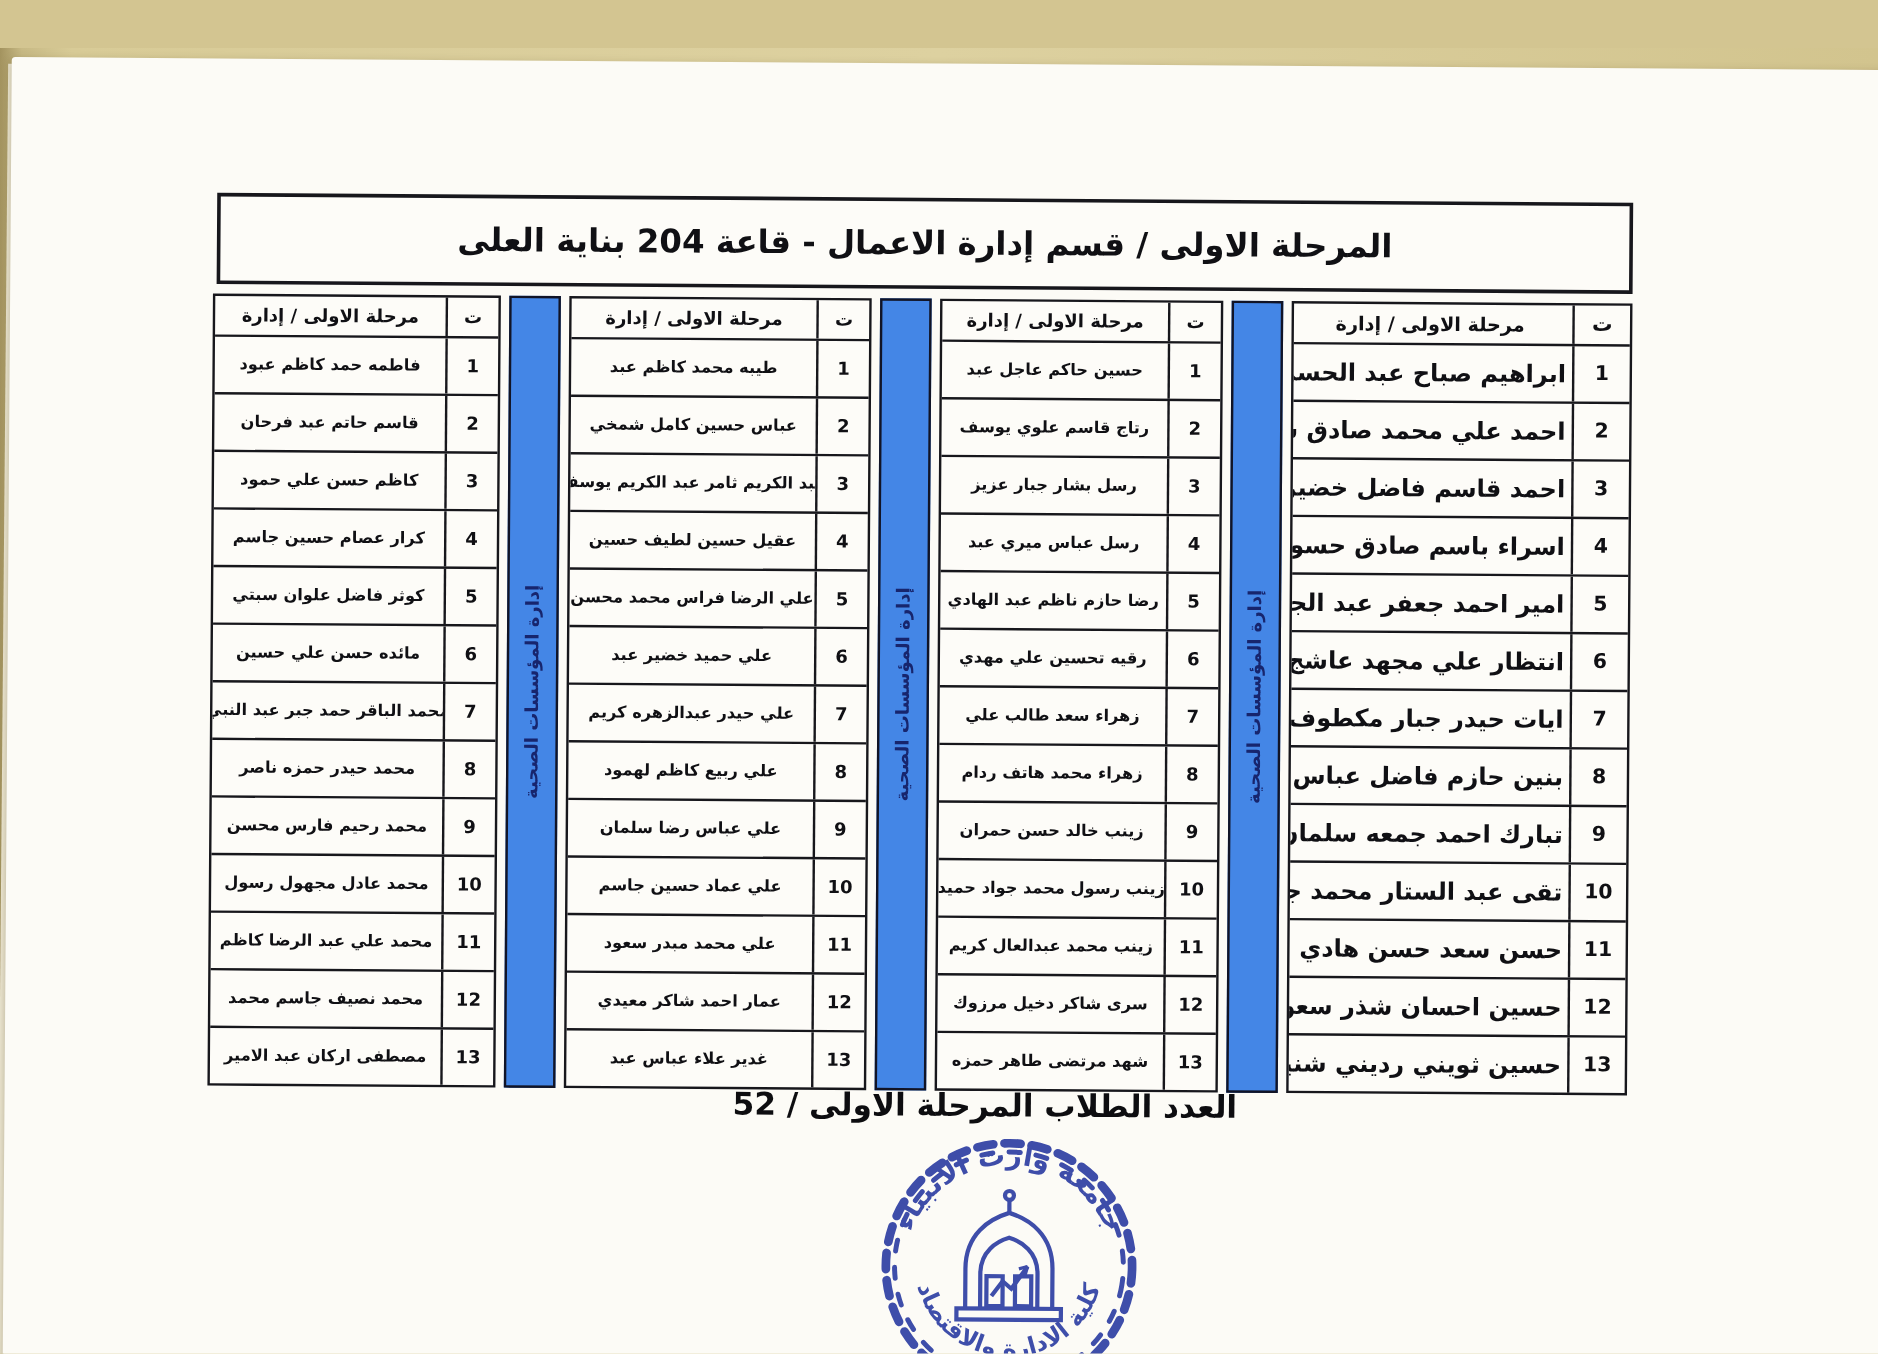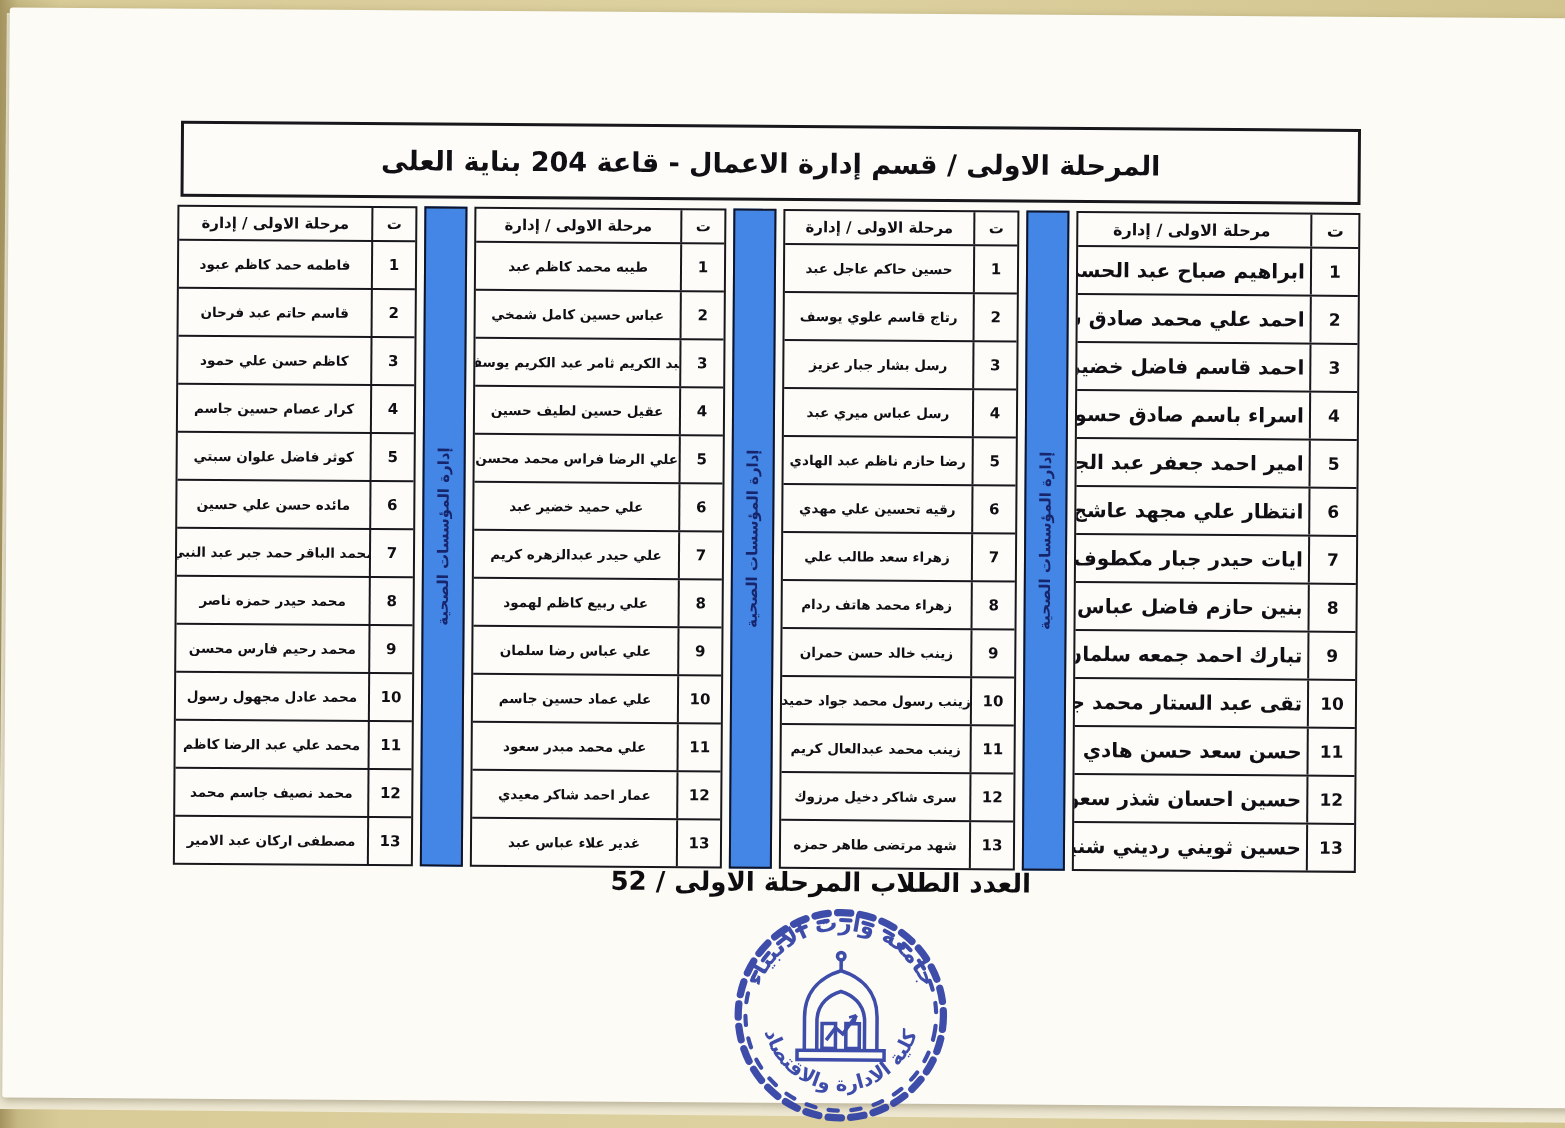--- a/index.html
+++ b/index.html
@@ -3,20 +3,21 @@
 <meta charset="utf-8">
 <style>
   html,body{margin:0;padding:0;}
   body{
     width:1565px;height:1128px;overflow:hidden;position:relative;
     font-family:"DejaVu Sans",sans-serif;
     background:#d3c591;
   }
   .scene{position:absolute;inset:0;
     background:linear-gradient(90deg,#a3935f 0px,#c7b984 18px,#d8cb97 60px,#ddd1a0 50%,#d2c48e 100%);
+    margin-top:40px;
   }
   .sheet-under{position:absolute;left:2px;top:20px;width:1590px;height:1096px;
     background:#efe9d4;transform:rotate(.5deg);}
   .paper{position:absolute;left:6px;top:13px;width:1588px;height:1090px;
     background:#fcfbf6;transform:rotate(.4deg);
     box-shadow:0 3px 8px rgba(70,58,20,.35);
     border-radius:3px;}
   .doc{position:absolute;left:172px;top:112px;width:1180px;color:#101014;}
 
   .title-box{height:70px;border:3px solid #17171c;display:flex;align-items:center;justify-content:center;

